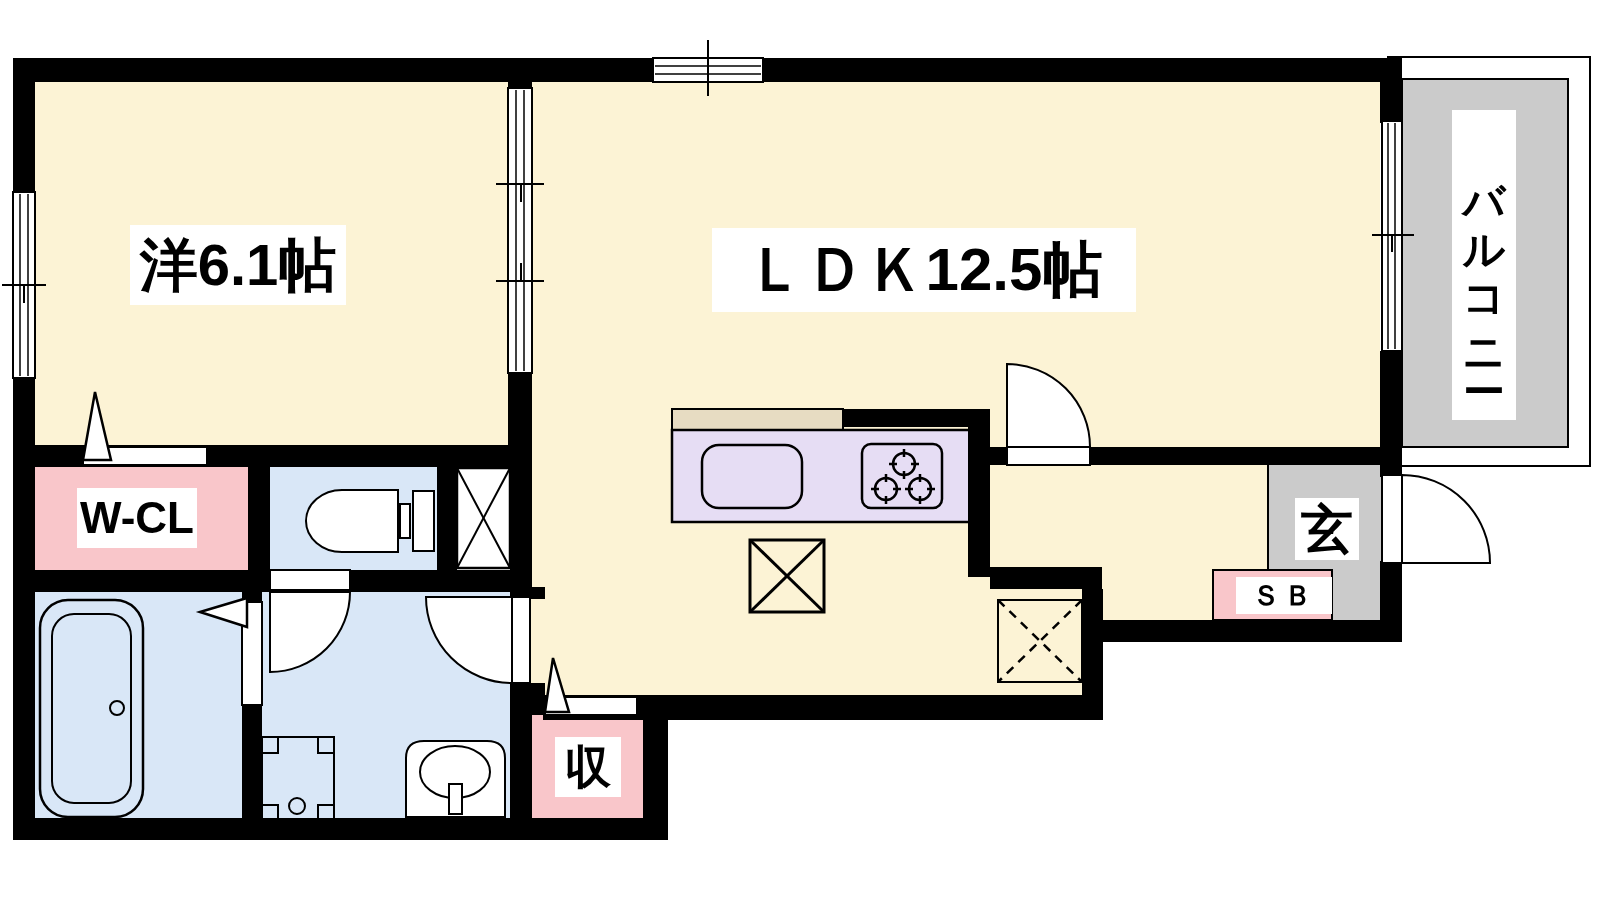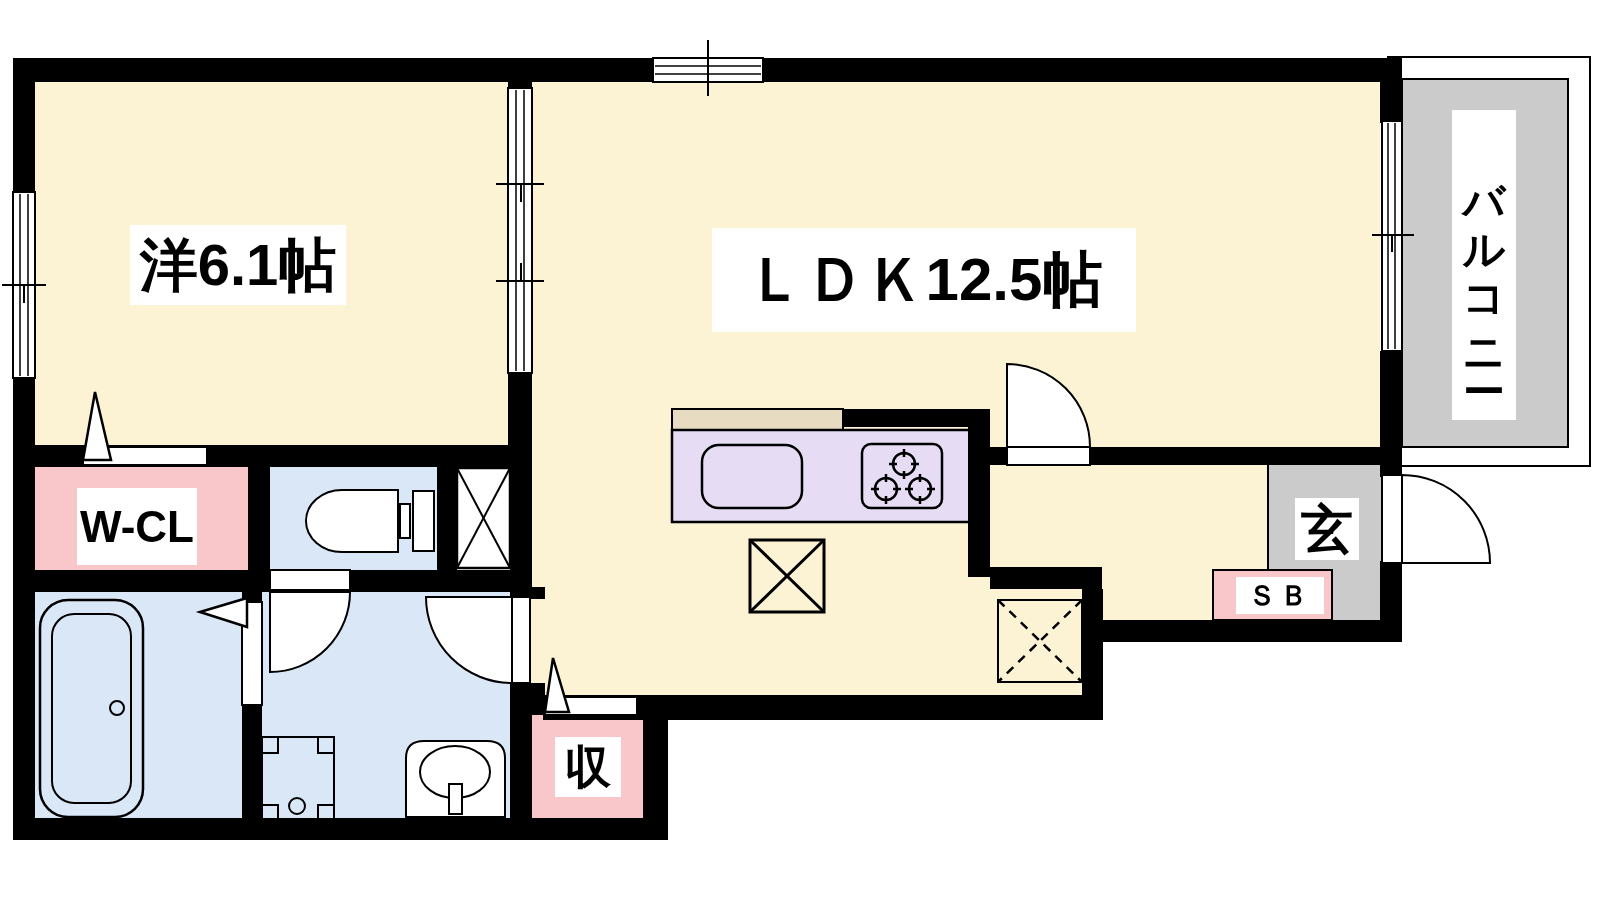--- a/index.html
+++ b/index.html
@@ -204,36 +204,36 @@
         <rect class="wht" x="242" y="602" width="20" height="103" stroke-width="2"></rect>
         <polygon class="wht" points="200,612 247,598 247,627" stroke-width="2.5"></polygon>
       </g>
     </g>
   </svg>
 
   <div class="lbl" style="left:130px;top:225px;width:216px;height:80px;font-size:58px;">
     <span>洋6.1帖</span>
   </div>
 
-  <div class="lbl" style="left:712px;top:228px;width:424px;height:104px;font-size:60px;">
+  <div class="lbl" style="left:712px;top:228px;width:424px;height:84px;font-size:60px;">
     <span>ＬＤＫ12.5帖</span>
   </div>
 
   <div class="lbl vert" style="left:1452px;top:110px;width:64px;height:310px;font-size:42px;">
     <span>バルコニー</span>
   </div>
 
-  <div class="lbl" style="left:77px;top:488px;width:120px;height:77px;font-size:44px;">
+  <div class="lbl" style="left:77px;top:488px;width:120px;height:60px;font-size:44px;">
     <span>W-CL</span>
   </div>
 
   <div class="lbl" style="left:1295px;top:498px;width:64px;height:62px;font-size:52px;">
     <span>玄</span>
   </div>
 
-  <div class="lbl" style="left:1236px;top:577px;width:88px;height:37px;font-size:28px;letter-spacing:4px;">
+  <div class="lbl" style="left:1236px;top:577px;width:96px;height:37px;font-size:28px;letter-spacing:4px;">
     <span>ＳＢ</span>
   </div>
 
   <div class="lbl" style="left:555px;top:737px;width:66px;height:60px;font-size:46px;">
     <span>収</span>
   </div>
 </div>
 
 </body></html>

